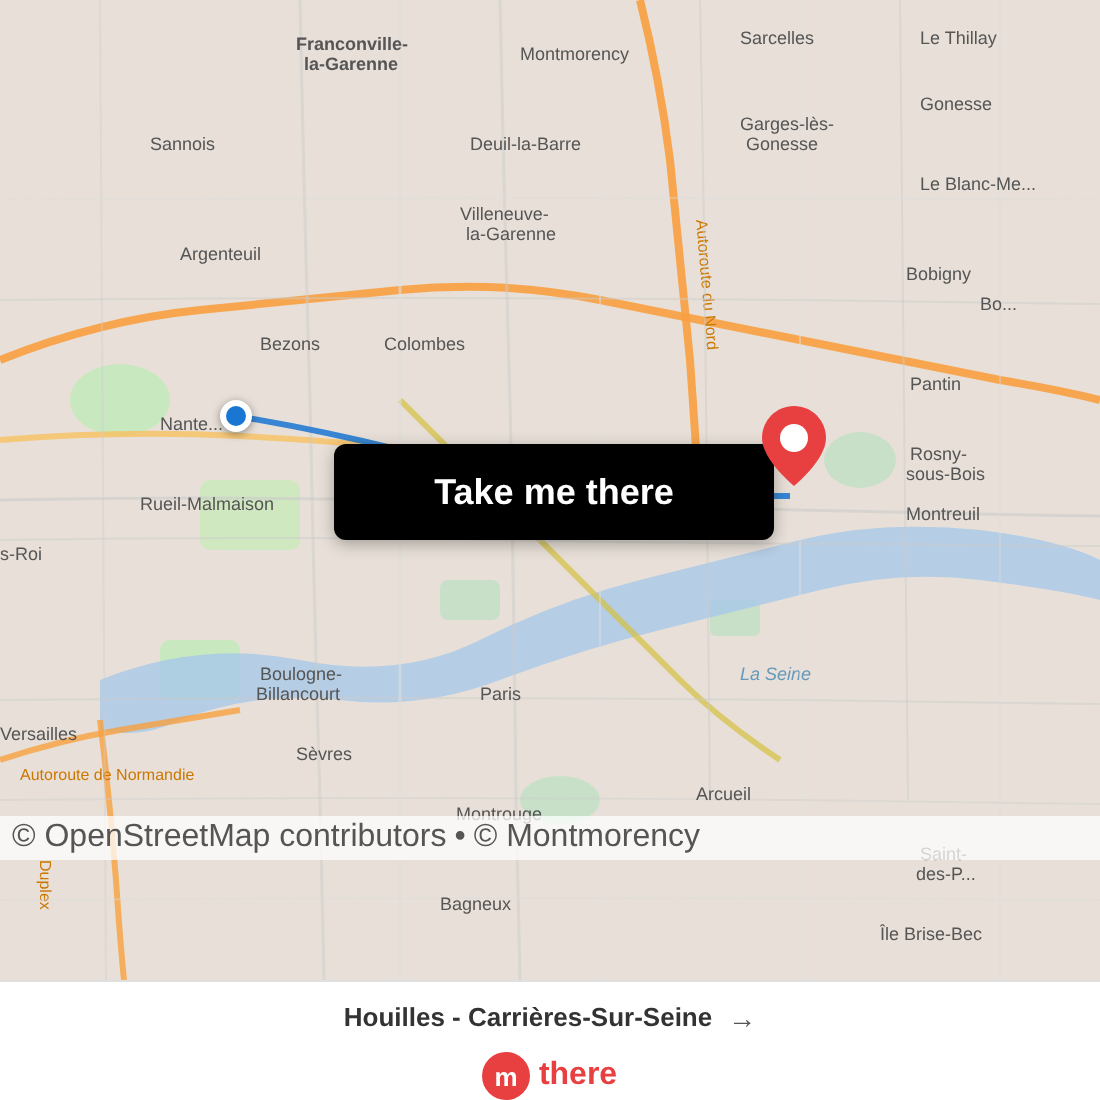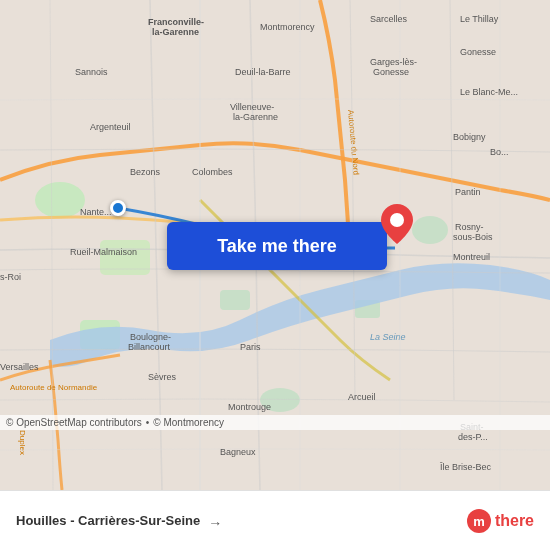--- a/index.html
+++ b/index.html
@@ -27,21 +27,21 @@
       position: absolute;
       top: 0; left: 0;
     }
 
     .take-me-there-btn {
       position: absolute;
       top: 222px;
       left: 167px;
       width: 220px;
       height: 48px;
-      background: #1d4ed8;
+      background: #000000;
       color: white;
       border: none;
       border-radius: 6px;
       font-size: 18px;
       font-weight: bold;
       cursor: pointer;
       display: flex;
       align-items: center;
       justify-content: center;
       box-shadow: 0 2px 8px rgba(0,0,0,0.3);
@@ -82,20 +82,21 @@
       background: white;
       display: flex;
       align-items: center;
       justify-content: space-between;
       padding: 0 16px;
       border-top: 1px solid #e0e0e0;
       position: absolute;
       bottom: 0;
       left: 0;
       z-index: 20;
+      flex-direction: column;
     }
 
     .route-info {
       display: flex;
       align-items: center;
       gap: 8px;
       flex: 1;
     }
 
     .station-name {
@@ -120,21 +121,21 @@
       font-weight: bold;
       color: #e84040;
     }
 
     .copyright-bar {
       position: absolute;
       bottom: 60px;
       left: 0;
       width: 100%;
       background: rgba(255,255,255,0.75);
-      font-size: 10px;
+      font-size: 16px;
       color: #555;
       padding: 2px 6px;
       z-index: 15;
       display: flex;
       gap: 4px;
     }
   </style>
 </head>
 <body>
 

